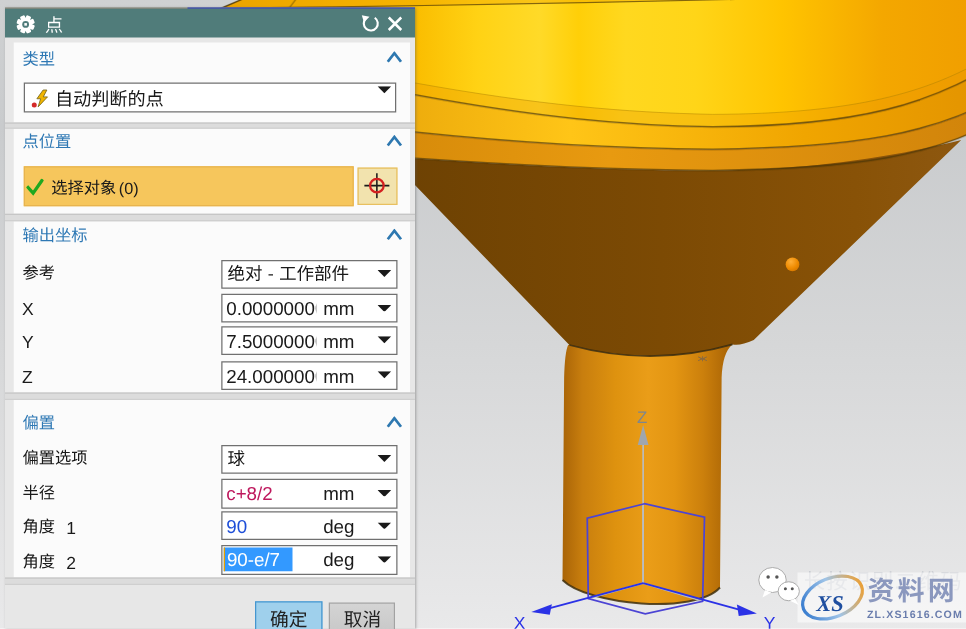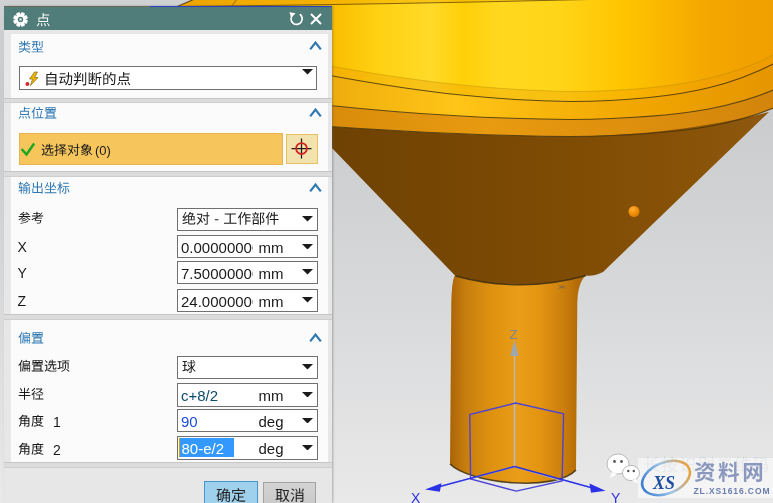--- a/index.html
+++ b/index.html
@@ -252,21 +252,21 @@
     <svg style="position:absolute;left:177.5px;top:351.3px;" width="16" height="19" viewBox="0 -14.7 16 19">
       <path d="M5.5 -7.1C6.1 -6.3 6.7 -5.2 7.0 -4.5L7.9 -4.9C7.6 -5.6 6.9 -6.7 6.3 -7.5ZM10.4 -11.1C11.0 -10.6 11.7 -10.0 12.1 -9.5L12.7 -10.1C12.4 -10.6 11.6 -11.2 11.0 -11.6ZM12.3 -7.5C11.8 -6.8 11.1 -5.7 10.4 -4.9C10.1 -5.7 9.9 -6.7 9.7 -7.8V-8.4H13.4V-9.3H9.7V-11.7H8.7V-9.3H5.3V-8.4H8.7V-4.7C7.3 -3.4 5.7 -2.0 4.7 -1.2L5.4 -0.3C6.4 -1.2 7.6 -2.3 8.7 -3.5V-0.2C8.7 0.1 8.6 0.1 8.4 0.1C8.2 0.1 7.5 0.1 6.7 0.1C6.8 0.4 7.0 0.9 7.0 1.1C8.1 1.1 8.8 1.1 9.2 0.9C9.6 0.7 9.7 0.4 9.7 -0.2V-4.1C10.4 -2.4 11.4 -1.1 13.0 0.1C13.1 -0.2 13.4 -0.5 13.7 -0.7C12.3 -1.6 11.4 -2.7 10.8 -4.0C11.5 -4.8 12.5 -6.0 13.2 -7.1ZM0.5 -1.4 0.7 -0.4C2.0 -0.8 3.6 -1.3 5.2 -1.8L5.1 -2.7L3.3 -2.2V-5.8H4.7V-6.8H3.3V-9.8H4.9V-10.8H0.6V-9.8H2.3V-6.8H0.8V-5.8H2.3V-1.9Z" fill="#1A1A1A"></path>
     </svg>
     <svg style="position:absolute;left:297.5px;top:358.3px" width="11" height="5.5" viewBox="0 0 11 5.5">
       <path d="M0 0 L11 0 L5.5 5.5 Z" fill="#1A1A1A"></path>
     </svg>
     <svg style="position:absolute;left:13.5px;top:378.9px;" width="28" height="18" viewBox="0 -13.7 28 18">
       <path d="M1.9 -10.2C2.5 -9.3 3.2 -8.1 3.4 -7.3L4.3 -7.7C4.1 -8.5 3.4 -9.7 2.8 -10.6ZM10.1 -10.6C9.8 -9.7 9.1 -8.4 8.5 -7.6L9.4 -7.3C9.9 -8.1 10.6 -9.2 11.2 -10.3ZM6.0 -10.9V-6.7H1.5V-5.7H6.0V-3.7H0.7V-2.7H6.0V1.0H7.0V-2.7H12.3V-3.7H7.0V-5.7H11.6V-6.7H7.0V-10.9Z M16.3 -10.9C15.8 -10.0 14.7 -8.9 13.6 -8.2C13.8 -8.0 14.1 -7.6 14.2 -7.4C15.3 -8.2 16.5 -9.4 17.3 -10.5ZM18.0 -10.2V-9.3H23.0C21.7 -7.6 19.2 -6.2 17.1 -5.5C17.3 -5.3 17.5 -4.9 17.6 -4.7C18.9 -5.1 20.2 -5.8 21.4 -6.6C22.6 -6.1 24.1 -5.3 24.9 -4.8L25.4 -5.6C24.7 -6.0 23.4 -6.7 22.2 -7.2C23.2 -8.0 24.0 -8.9 24.5 -9.9L23.8 -10.3L23.6 -10.2ZM18.0 -4.3V-3.4H20.9V-0.2H17.2V0.7H25.4V-0.2H21.8V-3.4H24.7V-4.3ZM16.6 -8.0C15.8 -6.7 14.6 -5.3 13.5 -4.5C13.6 -4.3 13.9 -3.8 14.0 -3.5C14.4 -3.9 14.9 -4.4 15.4 -4.8V1.0H16.3V-6.0C16.7 -6.6 17.1 -7.1 17.4 -7.7Z" fill="#1A1A1A"></path>
     </svg>
     <div style="position:absolute;left:172.5px;top:376.5px;width:141.5px;height:24px;background:#FFF;border:1px solid #707070;box-sizing:border-box"></div>
-    <div style="position:absolute;left:177px;top:380.5px;font:15px 'Liberation Sans',sans-serif;color:#0c4a6e">c+8/2</div>
+    <div style="position:absolute;left:177px;top:380.5px;font:15px 'Liberation Sans',sans-serif;color:#be185d">c+8/2</div>
     <div style="position:absolute;left:254.5px;top:380.5px;font:15px 'Liberation Sans',sans-serif;color:#1A1A1A">mm</div>
     <svg style="position:absolute;left:297.5px;top:385.8px" width="11" height="5.5" viewBox="0 0 11 5.5">
       <path d="M0 0 L11 0 L5.5 5.5 Z" fill="#1A1A1A"></path>
     </svg>
     <svg style="position:absolute;left:13.5px;top:406.4px;" width="28" height="18" viewBox="0 -13.7 28 18">
       <path d="M3.5 -7.0H6.3V-5.4H3.5ZM3.5 -7.9H3.4C3.8 -8.3 4.2 -8.8 4.5 -9.2H8.2C7.9 -8.8 7.5 -8.3 7.1 -7.9ZM10.4 -7.0V-5.4H7.3V-7.0ZM4.4 -11.0C3.7 -9.6 2.5 -8.1 0.7 -6.9C1.0 -6.7 1.3 -6.4 1.5 -6.2C1.8 -6.4 2.2 -6.7 2.5 -7.0V-4.7C2.5 -3.0 2.3 -1.0 0.9 0.4C1.1 0.6 1.4 0.9 1.6 1.1C2.5 0.3 3.0 -0.8 3.2 -2.0H6.3V0.8H7.3V-2.0H10.4V-0.2C10.4 -0.0 10.3 0.0 10.1 0.0C9.9 0.1 9.1 0.1 8.3 0.0C8.4 0.3 8.6 0.7 8.6 1.0C9.7 1.0 10.4 1.0 10.8 0.8C11.2 0.7 11.4 0.4 11.4 -0.2V-7.9H8.3C8.7 -8.4 9.2 -9.1 9.6 -9.6L8.9 -10.1L8.7 -10.1H5.1L5.5 -10.8ZM3.5 -4.5H6.3V-2.8H3.4C3.4 -3.4 3.5 -4.0 3.5 -4.5ZM10.4 -4.5V-2.8H7.3V-4.5Z M18.0 -8.4V-7.2H15.9V-6.4H18.0V-4.3H23.1V-6.4H25.2V-7.2H23.1V-8.4H22.1V-7.2H19.0V-8.4ZM22.1 -6.4V-5.1H19.0V-6.4ZM22.8 -2.6C22.3 -2.0 21.5 -1.4 20.5 -1.0C19.6 -1.4 18.9 -2.0 18.3 -2.6ZM16.1 -3.4V-2.6H17.8L17.4 -2.5C17.9 -1.7 18.6 -1.1 19.5 -0.6C18.2 -0.2 16.9 0.0 15.5 0.1C15.6 0.4 15.8 0.7 15.9 1.0C17.5 0.8 19.1 0.5 20.5 -0.1C21.8 0.5 23.3 0.8 24.9 1.0C25.1 0.8 25.3 0.4 25.5 0.2C24.1 0.1 22.7 -0.2 21.6 -0.6C22.7 -1.2 23.7 -2.0 24.3 -3.2L23.7 -3.5L23.5 -3.4ZM19.1 -10.8C19.3 -10.4 19.5 -10.0 19.7 -9.6H14.6V-6.1C14.6 -4.1 14.5 -1.4 13.5 0.6C13.7 0.7 14.2 0.9 14.4 1.0C15.4 -1.0 15.6 -4.0 15.6 -6.1V-8.7H25.3V-9.6H20.8C20.6 -10.0 20.4 -10.6 20.1 -11.0Z" fill="#1A1A1A"></path>
     </svg>
     <div style="position:absolute;left:49px;top:408.1px;font:14px 'Liberation Sans',sans-serif;color:#1A1A1A">1</div>
     <div style="position:absolute;left:172.5px;top:403px;width:141.5px;height:23px;background:#FFF;border:1px solid #707070;box-sizing:border-box"></div>
     <div style="position:absolute;left:177px;top:407px;font:15px 'Liberation Sans',sans-serif;color:#1d4ed8">90</div>
@@ -274,21 +274,21 @@
     <svg style="position:absolute;left:297.5px;top:411.8px" width="11" height="5.5" viewBox="0 0 11 5.5">
       <path d="M0 0 L11 0 L5.5 5.5 Z" fill="#1A1A1A"></path>
     </svg>
     <svg style="position:absolute;left:13.5px;top:433.9px;" width="28" height="18" viewBox="0 -13.7 28 18">
       <path d="M3.5 -7.0H6.3V-5.4H3.5ZM3.5 -7.9H3.4C3.8 -8.3 4.2 -8.8 4.5 -9.2H8.2C7.9 -8.8 7.5 -8.3 7.1 -7.9ZM10.4 -7.0V-5.4H7.3V-7.0ZM4.4 -11.0C3.7 -9.6 2.5 -8.1 0.7 -6.9C1.0 -6.7 1.3 -6.4 1.5 -6.2C1.8 -6.4 2.2 -6.7 2.5 -7.0V-4.7C2.5 -3.0 2.3 -1.0 0.9 0.4C1.1 0.6 1.4 0.9 1.6 1.1C2.5 0.3 3.0 -0.8 3.2 -2.0H6.3V0.8H7.3V-2.0H10.4V-0.2C10.4 -0.0 10.3 0.0 10.1 0.0C9.9 0.1 9.1 0.1 8.3 0.0C8.4 0.3 8.6 0.7 8.6 1.0C9.7 1.0 10.4 1.0 10.8 0.8C11.2 0.7 11.4 0.4 11.4 -0.2V-7.9H8.3C8.7 -8.4 9.2 -9.1 9.6 -9.6L8.9 -10.1L8.7 -10.1H5.1L5.5 -10.8ZM3.5 -4.5H6.3V-2.8H3.4C3.4 -3.4 3.5 -4.0 3.5 -4.5ZM10.4 -4.5V-2.8H7.3V-4.5Z M18.0 -8.4V-7.2H15.9V-6.4H18.0V-4.3H23.1V-6.4H25.2V-7.2H23.1V-8.4H22.1V-7.2H19.0V-8.4ZM22.1 -6.4V-5.1H19.0V-6.4ZM22.8 -2.6C22.3 -2.0 21.5 -1.4 20.5 -1.0C19.6 -1.4 18.9 -2.0 18.3 -2.6ZM16.1 -3.4V-2.6H17.8L17.4 -2.5C17.9 -1.7 18.6 -1.1 19.5 -0.6C18.2 -0.2 16.9 0.0 15.5 0.1C15.6 0.4 15.8 0.7 15.9 1.0C17.5 0.8 19.1 0.5 20.5 -0.1C21.8 0.5 23.3 0.8 24.9 1.0C25.1 0.8 25.3 0.4 25.5 0.2C24.1 0.1 22.7 -0.2 21.6 -0.6C22.7 -1.2 23.7 -2.0 24.3 -3.2L23.7 -3.5L23.5 -3.4ZM19.1 -10.8C19.3 -10.4 19.5 -10.0 19.7 -9.6H14.6V-6.1C14.6 -4.1 14.5 -1.4 13.5 0.6C13.7 0.7 14.2 0.9 14.4 1.0C15.4 -1.0 15.6 -4.0 15.6 -6.1V-8.7H25.3V-9.6H20.8C20.6 -10.0 20.4 -10.6 20.1 -11.0Z" fill="#1A1A1A"></path>
     </svg>
     <div style="position:absolute;left:49px;top:435.6px;font:14px 'Liberation Sans',sans-serif;color:#1A1A1A">2</div>
     <div style="position:absolute;left:172.5px;top:429.5px;width:141.5px;height:24.5px;background:#FFF;border:1px solid #707070;box-sizing:border-box"></div>
     <div style="position:absolute;left:175px;top:431.5px;width:55px;height:19.5px;background:#3399FF"></div>
     <div style="position:absolute;left:174.5px;top:431.5px;width:1.5px;height:19.5px;background:#E8A000"></div>
-    <div style="position:absolute;left:177.5px;top:433.7px;font:15px 'Liberation Sans',sans-serif;color:#FFF">80-e/2</div>
+    <div style="position:absolute;left:177.5px;top:433.7px;font:15px 'Liberation Sans',sans-serif;color:#FFF">90-e/7</div>
     <div style="position:absolute;left:254.5px;top:433.7px;font:15px 'Liberation Sans',sans-serif;color:#1A1A1A">deg</div>
     <svg style="position:absolute;left:297.5px;top:438.8px" width="11" height="5.5" viewBox="0 0 11 5.5">
       <path d="M0 0 L11 0 L5.5 5.5 Z" fill="#1A1A1A"></path>
     </svg>
     <div style="position:absolute;left:200px;top:475.3px;width:54px;height:26px;background:#9FD0EC;border:1.5px solid #4596CF;box-sizing:border-box"></div>
     <svg style="position:absolute;left:211.7px;top:479.2px;" width="32" height="20" viewBox="0 -15.8 32 20">
       <path d="M8.3 -12.6C7.6 -10.8 6.5 -9.1 5.2 -7.9C5.4 -7.7 5.8 -7.3 5.9 -7.1C6.1 -7.3 6.4 -7.6 6.6 -7.8V-4.8C6.6 -3.1 6.5 -0.9 5.0 0.6C5.3 0.7 5.7 1.0 5.9 1.2C6.9 0.2 7.3 -1.1 7.5 -2.5H9.7V0.7H10.7V-2.5H12.8V-0.1C12.8 0.0 12.8 0.1 12.6 0.1C12.4 0.1 11.8 0.1 11.2 0.1C11.3 0.4 11.4 0.8 11.5 1.1C12.4 1.1 13.0 1.1 13.4 0.9C13.8 0.7 13.9 0.4 13.9 -0.1V-8.8H11.2C11.7 -9.4 12.2 -10.2 12.6 -10.9L11.9 -11.4L11.7 -11.4H8.8C9.0 -11.7 9.1 -12.0 9.3 -12.4ZM9.7 -3.4H7.6C7.7 -3.9 7.7 -4.3 7.7 -4.8V-5.2H9.7ZM10.7 -3.4V-5.2H12.8V-3.4ZM9.7 -6.1H7.7V-7.8H9.7ZM10.7 -6.1V-7.8H12.8V-6.1ZM7.4 -8.8H7.4C7.7 -9.3 8.1 -9.8 8.4 -10.4H11.1C10.8 -9.8 10.3 -9.2 10.0 -8.8ZM0.8 -11.8V-10.8H2.6C2.2 -8.5 1.6 -6.4 0.5 -4.9C0.7 -4.6 1.0 -4.0 1.1 -3.7C1.3 -4.1 1.6 -4.5 1.8 -4.9V0.5H2.8V-0.7H5.4V-7.2H2.8C3.2 -8.3 3.5 -9.5 3.7 -10.8H5.9V-11.8ZM2.8 -6.2H4.5V-1.7H2.8Z M18.4 -5.7C18.0 -3.0 17.2 -0.8 15.5 0.5C15.8 0.7 16.3 1.0 16.5 1.2C17.5 0.4 18.2 -0.8 18.7 -2.2C20.1 0.4 22.3 1.0 25.5 1.0H29.0C29.0 0.6 29.2 0.1 29.4 -0.2C28.7 -0.2 26.1 -0.2 25.5 -0.2C24.6 -0.2 23.8 -0.2 23.1 -0.3V-3.4H27.5V-4.4H23.1V-6.9H26.9V-8.0H18.2V-6.9H21.9V-0.7C20.7 -1.1 19.7 -2.0 19.1 -3.6C19.3 -4.2 19.4 -4.9 19.5 -5.5ZM21.4 -12.4C21.6 -11.9 21.9 -11.4 22.1 -10.9H16.2V-7.6H17.3V-9.8H27.6V-7.6H28.8V-10.9H23.4C23.2 -11.4 22.8 -12.2 22.5 -12.7Z" fill="#222"></path>
     </svg>
     <div style="position:absolute;left:258.5px;top:476px;width:53.5px;height:25px;background:linear-gradient(#D4D4D4,#C8C8C8);border:1px solid #A2A2A2;box-sizing:border-box"></div>
     <svg style="position:absolute;left:270.7px;top:479.2px;" width="32" height="20" viewBox="0 -15.8 32 20">

